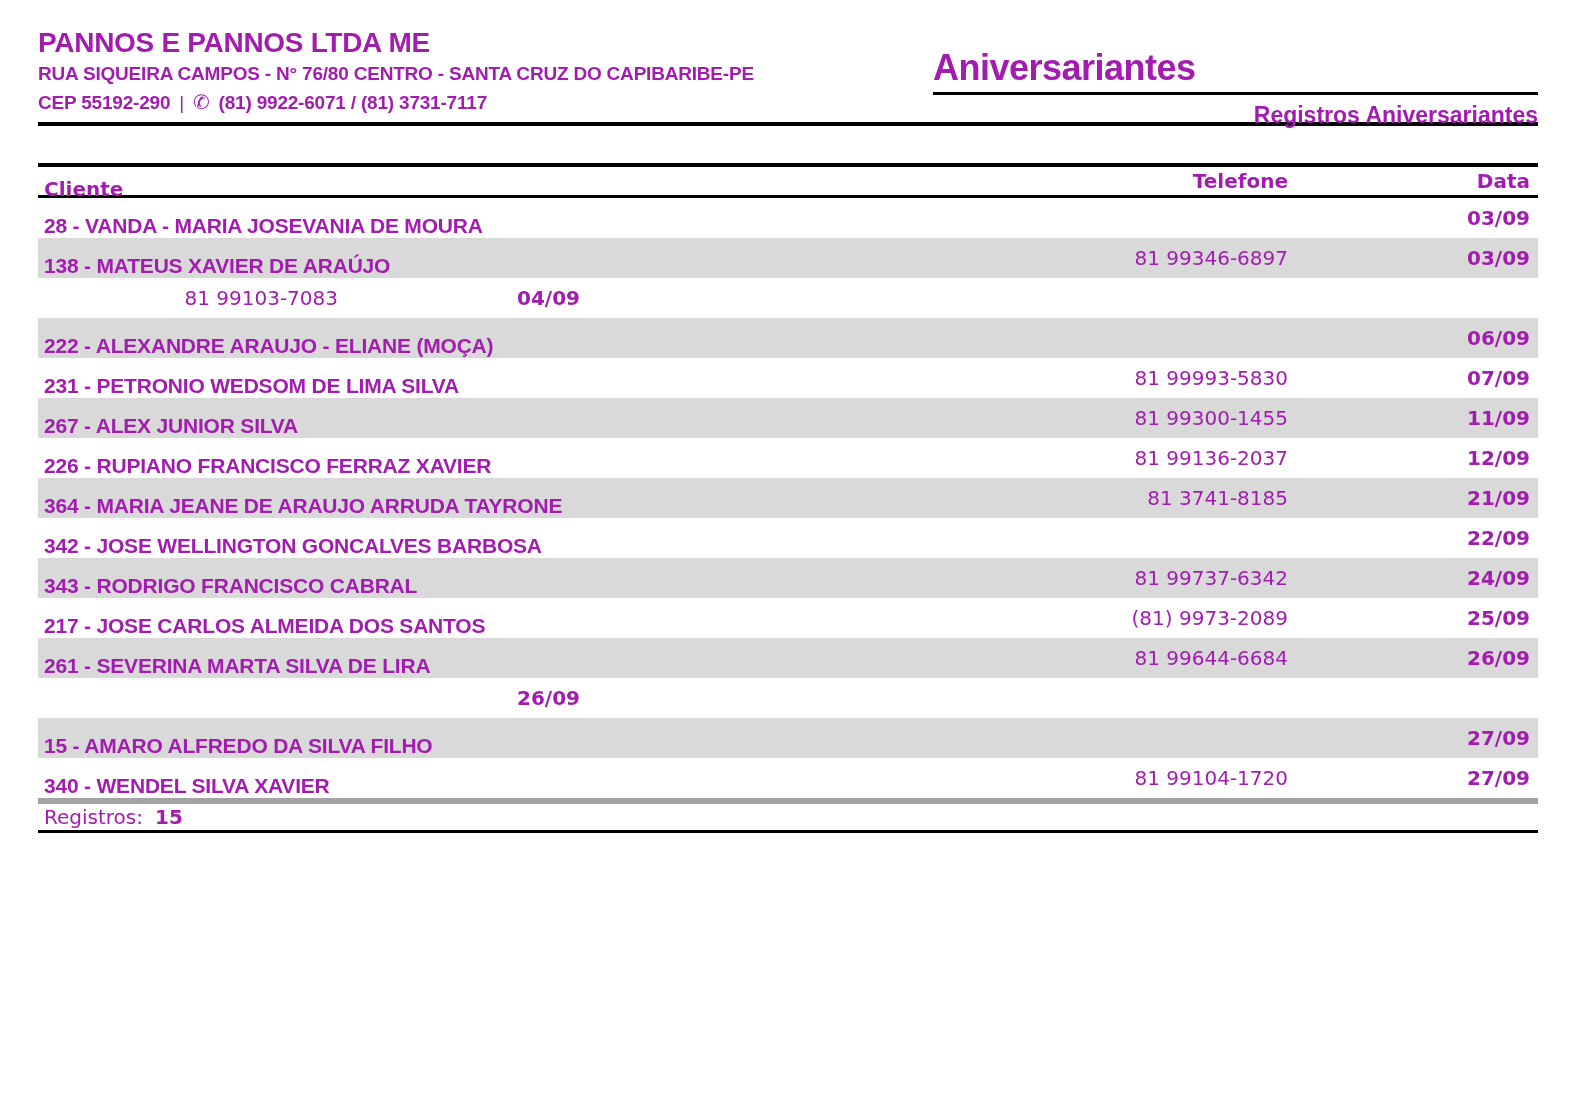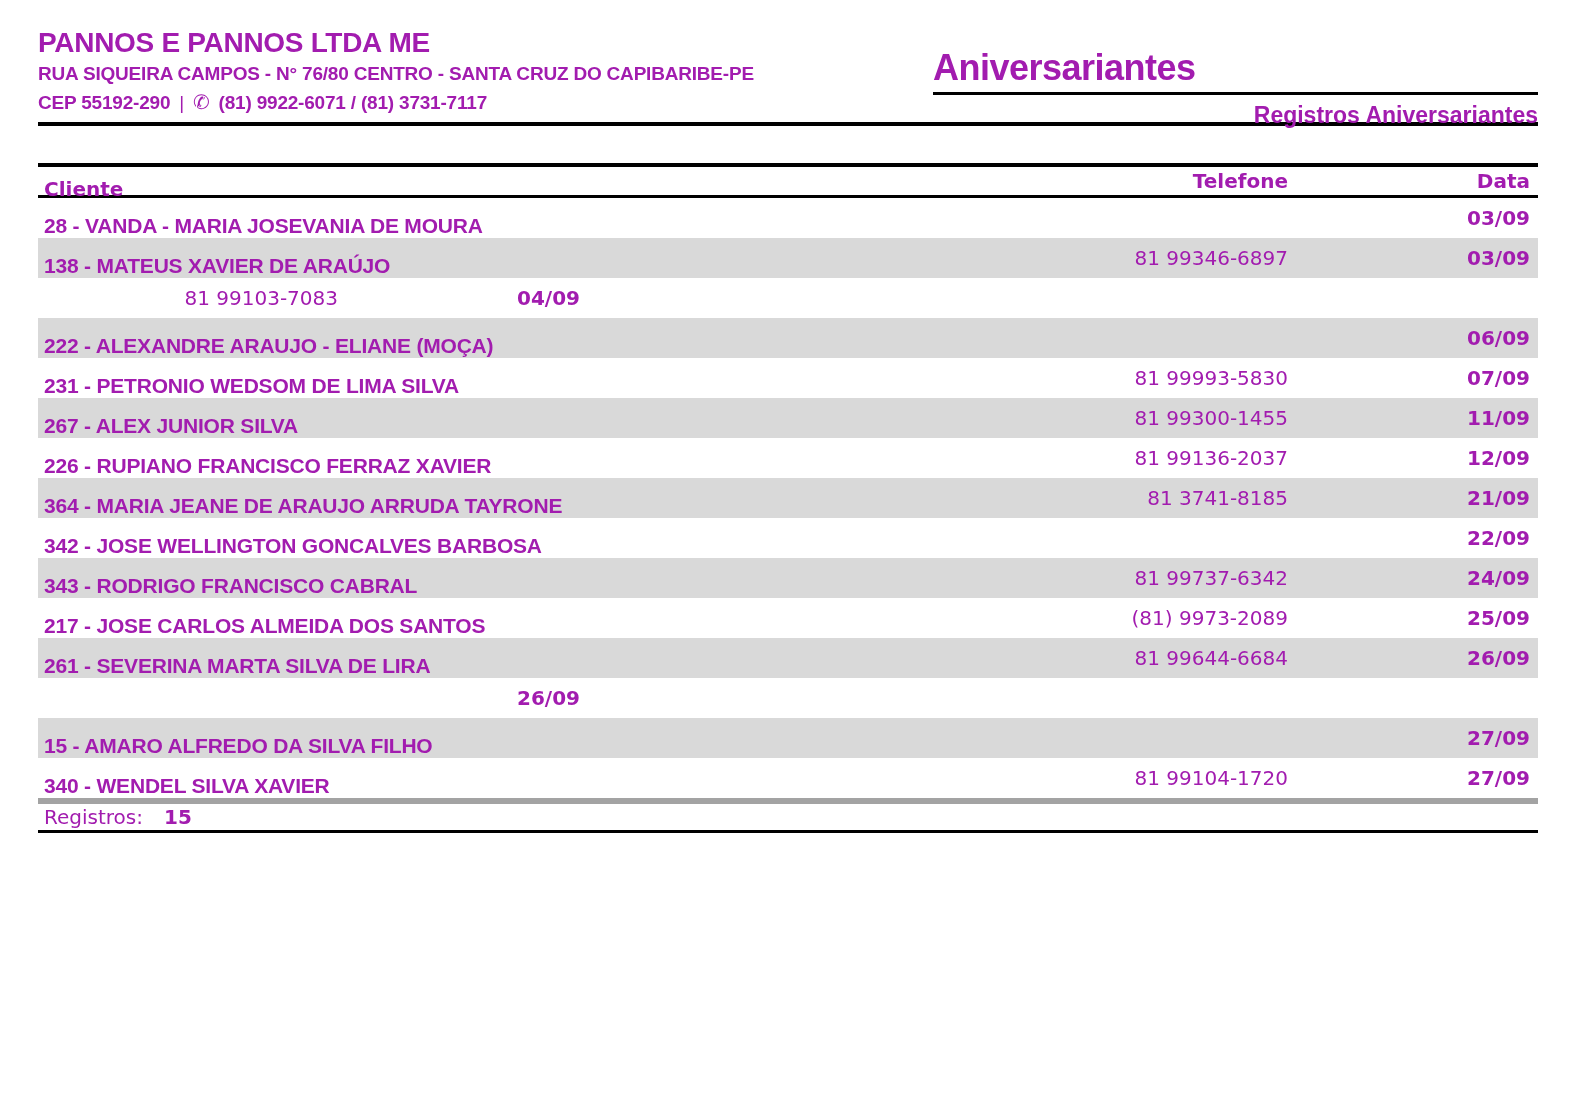--- a/index.html
+++ b/index.html
@@ -111,21 +111,21 @@
     display: flex;
     align-items: center;
     height: 35px;
     border-top: 6px solid #a3a3a3;
     border-bottom: 3px solid #000;
     font-family: "DejaVu Sans", sans-serif;
     font-size: 20px;
     padding-left: 6px;
   }
   .records-label { font-weight: normal; }
-  .records-count { font-weight: bold; margin-left: 21px; }
+  .records-count { font-weight: bold; margin-left: 12px; }
 </style>
 </head>
 <body>
 
 <div class="page">
   <div class="content">
 
     <div class="report-header">
       <div>
         <div class="company-name">PANNOS E PANNOS LTDA ME</div>

